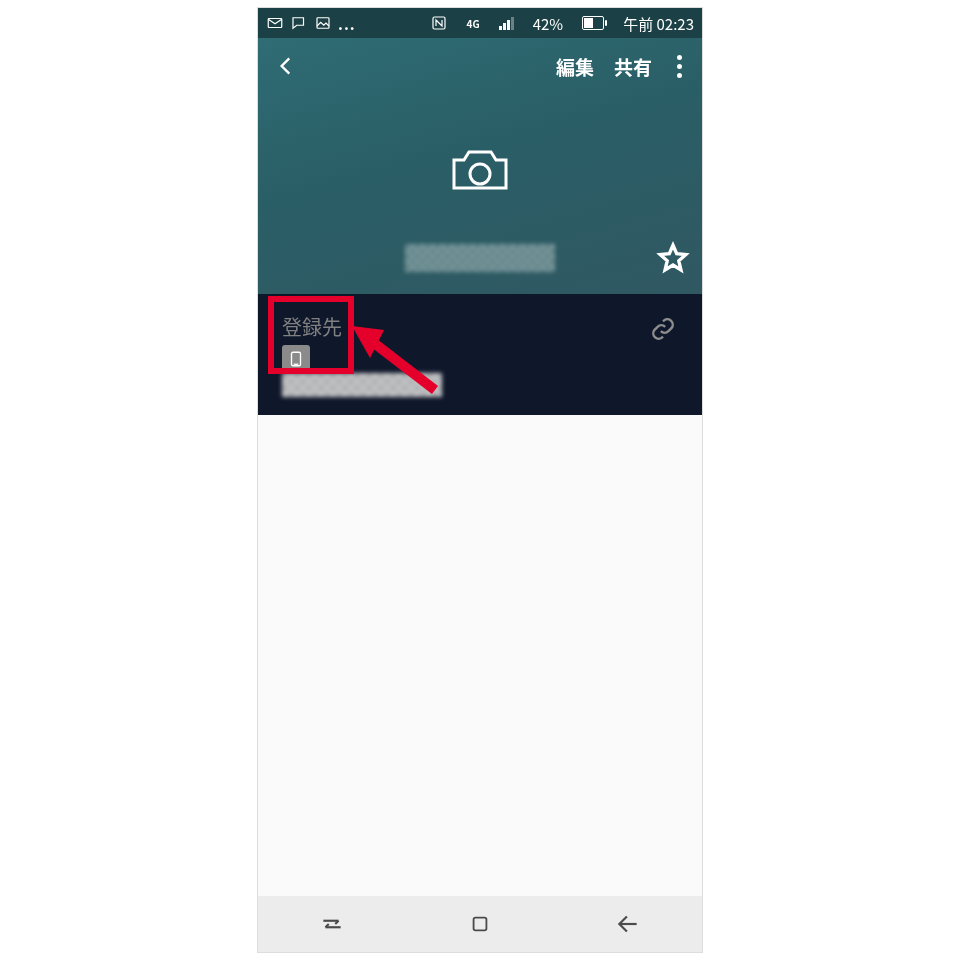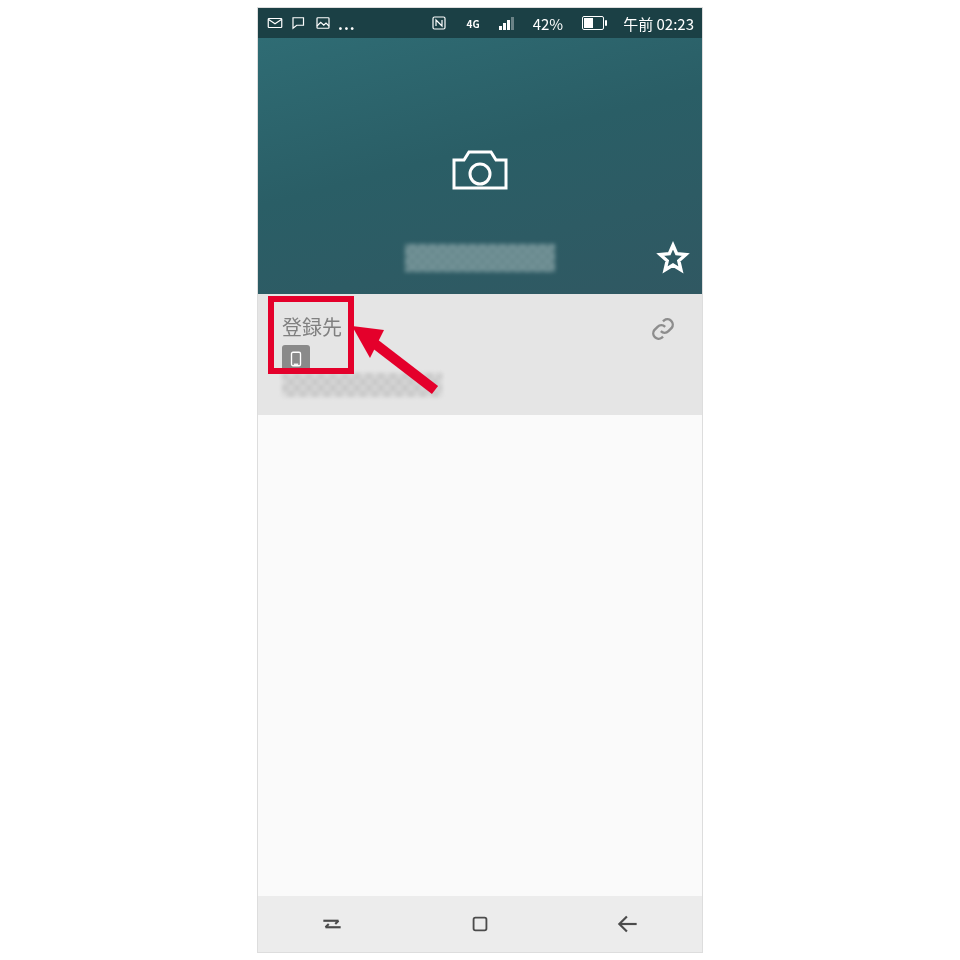--- a/index.html
+++ b/index.html
@@ -31,21 +31,21 @@
   .more{display:flex;flex-direction:column;gap:4px;align-items:center;justify-content:center;width:34px;}
   .more span{width:5px;height:5px;border-radius:50%;background:#fff;}
   .cam{position:absolute;left:50%;top:108px;transform:translateX(-50%);}
   .cam svg{stroke:#fff;stroke-width:3;fill:none;}
   .name{position:absolute;left:50%;bottom:22px;transform:translateX(-50%);width:150px;height:28px;
         background:repeating-conic-gradient(#86a2a6 0% 25%,#6c8c90 0% 50%) 0 0/10px 10px;filter:blur(2px);opacity:.85;}
   .star{position:absolute;right:12px;bottom:14px;}
   .star svg{stroke:#fff;stroke-width:2.4;fill:none;}
 
   
-  .body{position:relative;padding:18px 22px;color:#808080;font-size:20px;background:#e5e5e5;}
+  .body{position:relative;padding:18px 22px;color:#808080;font-size:20px;background:#0f172a;}
   .label1{margin:0 0 4px 2px;}
   .devbox{width:28px;height:28px;background:#8a8a8a;border-radius:3px;display:flex;align-items:center;justify-content:center;margin-left:2px;}
   .devbox svg{stroke:#fff;stroke-width:1.8;fill:none;}
   .link{position:absolute;right:22px;top:18px;width:34px;height:34px;display:flex;align-items:center;justify-content:center;}
   .link svg{stroke:#8d8d8d;stroke-width:2.2;fill:none;}
   .label2{margin:38px 0 6px 2px;}
   .pix{width:160px;height:24px;margin-left:2px;
        background:repeating-conic-gradient(#d7d7d7 0% 25%,#c2c2c2 0% 50%) 0 0/12px 12px;filter:blur(2px);opacity:.9;}
 
   
@@ -102,20 +102,35 @@
           </span>
         <span>42%</span>
         <span class="batt">
             <span class="fill"></span>
           </span>
         <span>午前 02:23</span>
       </div>
     </div>
 
     <div class="head">
+      <div class="bar">
+        <div class="icon-btn">
+          <svg viewBox="0 0 24 24" width="26" height="26">
+              <path d="M15 5l-7 7 7 7"></path>
+            </svg>
+        </div>
+        <div class="spacer"></div>
+        <div class="bar-btn">編集</div>
+        <div class="bar-btn">共有</div>
+        <div class="more">
+            <span></span>
+            <span></span>
+            <span></span>
+          </div>
+      </div>
       <div class="cam">
         <svg viewBox="0 0 64 48" width="64" height="48">
           <path d="M6 14h10l5-8h22l5 8h10v28H6z"></path>
             <circle cx="32" cy="28" r="10"></circle>
         </svg>
       </div>
       <div class="name"></div>
       <div class="star">
         <svg viewBox="0 0 24 24" width="34" height="34">
             <path d="M12 3l2.6 6 6.4.6-4.9 4.4 1.5 6.4L12 17l-5.6 3.4 1.5-6.4L3 9.6 9.4 9z"></path>

